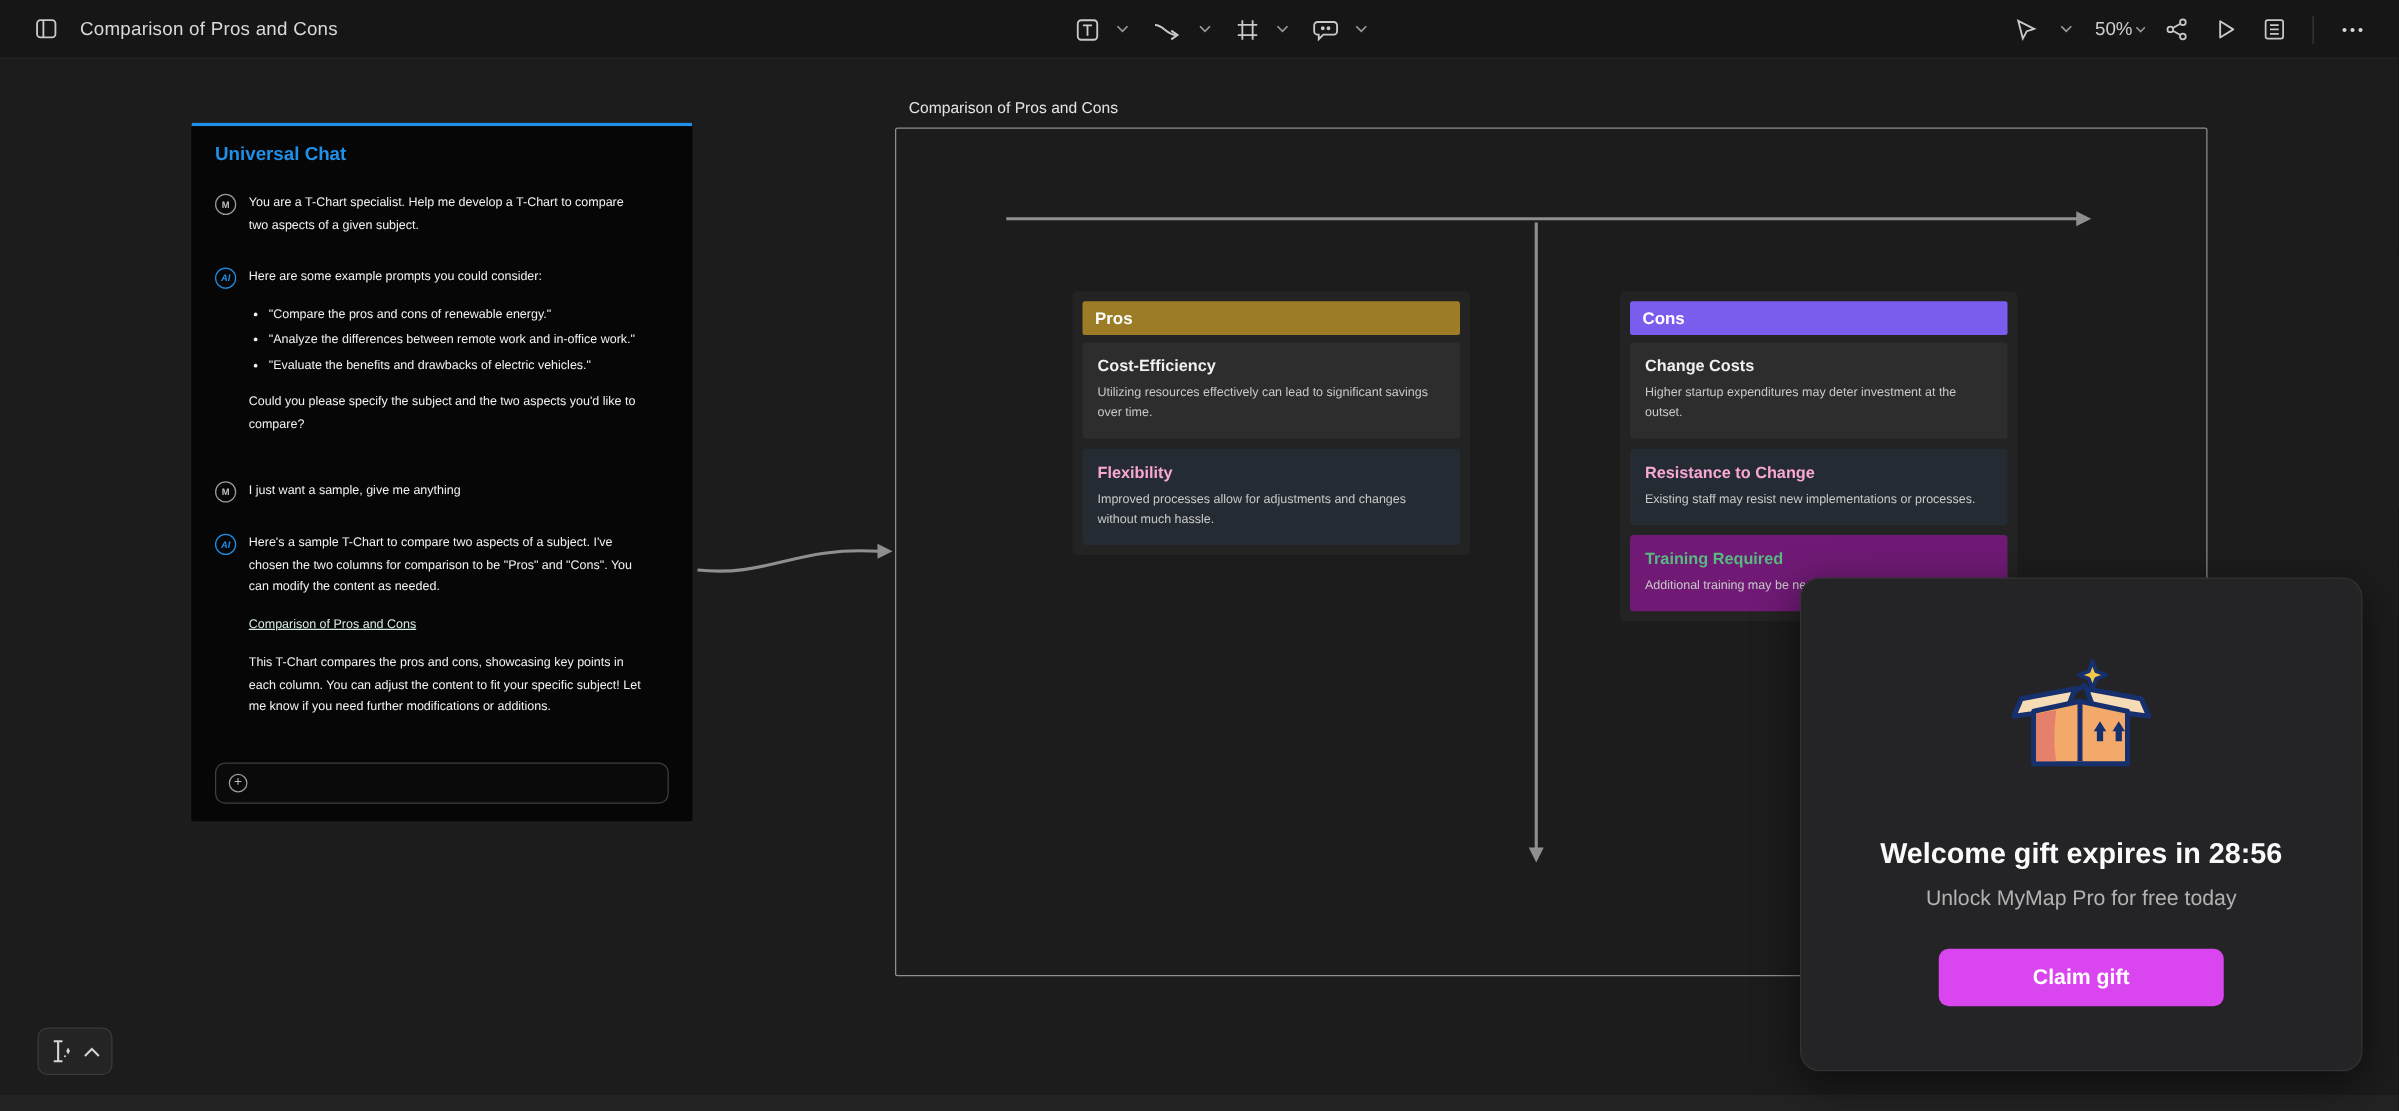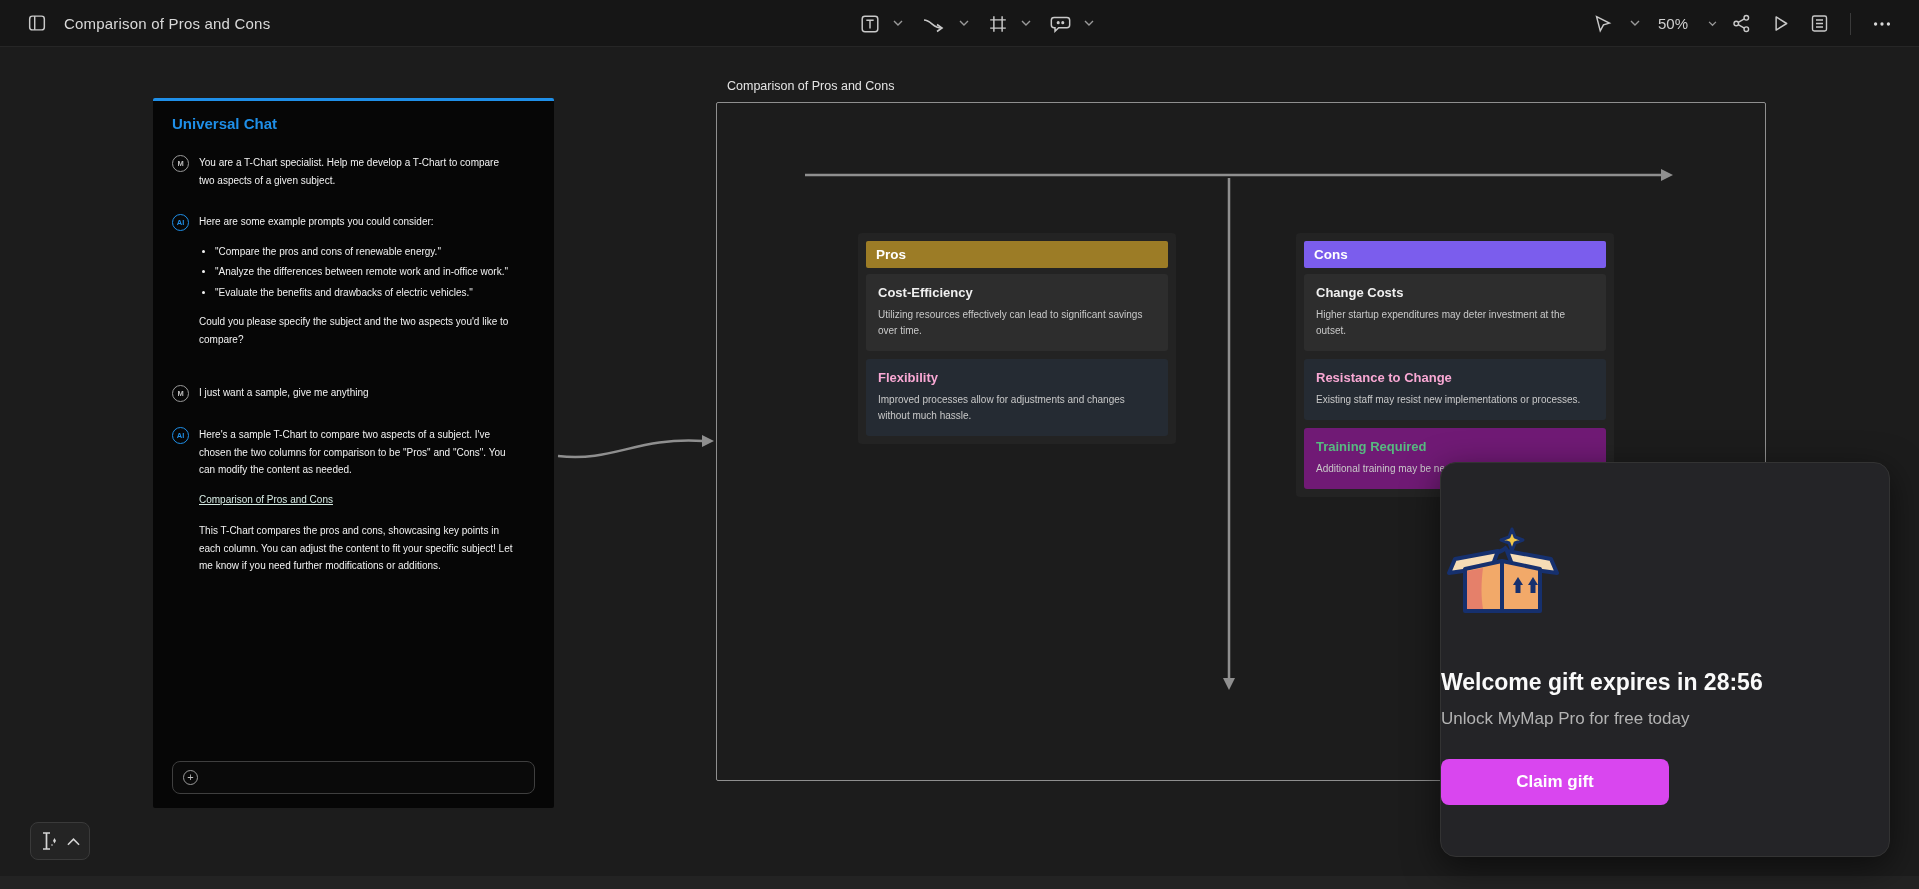--- a/index.html
+++ b/index.html
@@ -10,34 +10,34 @@
   
   .topbar { position:absolute; left:0; top:0; width:1919px; height:47px; background:#161616;
             border-bottom:1px solid #262626; display:flex; align-items:center; z-index:20; }
   .tb-left { display:flex; align-items:center; gap:12px; padding-left:22px; }
   .tb-title { font-size:15px; color:#d9d9d9; letter-spacing:.2px; }
   .tb-center { position:absolute; left:855px; top:0; height:47px; display:flex; align-items:center; gap:6px; }
   .tb-right { position:absolute; right:22px; top:0; height:47px; display:flex; align-items:center; gap:10px; }
   .icon-btn { display:flex; align-items:center; justify-content:center; background:none; border:none;
               padding:4px; cursor:pointer; border-radius:4px; }
   .chev { margin-left:2px; margin-right:8px; display:flex; align-items:center; }
-  .zoom-label { font-size:15px; color:#cfcfcf; display:flex; align-items:center; gap:20px; }
+  .zoom-label { font-size:15px; color:#cfcfcf; display:flex; align-items:center; gap:2px; }
   .tb-divider { width:1px; height:22px; background:#3a3a3a; margin:0 6px; }
   svg.ic { display:block; }
 
   
-  .chat { position:absolute; left:153px; top:98px; width:401px; height:710px; background:#060606;
+  .chat { position:absolute; left:153px; top:98px; width:401px; height:559px; background:#060606;
           border-top:3px solid #1f8fe8; border-radius:2px; z-index:6; }
   .chat-inner { padding:14px 19px 0 19px; }
   .chat-title { color:#1f8fe8; font-size:15px; font-weight:bold; margin-bottom:22px; }
   .msg { display:flex; gap:10px; margin-bottom:24px; }
   .avatar { flex:0 0 17px; width:17px; height:17px; border-radius:50%; border:1px solid #9a9a9a;
             color:#bdbdbd; font-size:7.5px; font-weight:bold; display:flex; align-items:center;
             justify-content:center; margin-top:1px; }
-  .avatar.ai { border-color:#1f8fe8; color:#1f8fe8; }
+  .avatar.ai { border-color:#1f8fe8; color:#1f8fe8;font-style:italic; }
   .msg-text { font-size:10px; line-height:1.75; color:#f2f2f2; width:318px; }
   .msg-text p { margin-bottom:12px; }
   .msg-text ul { margin:2px 0 12px 0; padding-left:16px; }
   .msg-text li { margin-bottom:3px; }
   .chat-link { color:#d7ece4; text-decoration:underline; display:inline-block; margin-bottom:14px; }
   .chat-input-wrap { position:absolute; left:19px; bottom:14px; width:363px; height:33px;
                      border:1px solid #3f3f3f; border-radius:8px; background:#0a0a0a;
                      display:flex; align-items:center; padding:0 10px; }
   .plus-circle { width:15px; height:15px; border:1px solid #9a9a9a; border-radius:50%; color:#bdbdbd;
                  font-size:11px; line-height:13px; text-align:center; }
@@ -64,21 +64,21 @@
   .tcard.tint-blue { background:#252b33; }
   .tcard.tint-green { background:#701a75; }
   .tcard-title { font-size:13px; font-weight:bold; color:#f0f0f0; margin-bottom:7px; }
   .tcard-title.blue { color:#f9a8d4; }
   .tcard-title.green { color:#57ba80; }
   .tcard-desc { font-size:10px; color:#c9c9c9; line-height:1.6; }
 
   
   .popup { position:absolute; left:1440px; top:462px; width:450px; height:395px; background:#242427;
            border:1px solid #333; border-radius:16px; z-index:50; box-shadow:0 10px 35px rgba(0,0,0,.55);
-           display:flex; flex-direction:column; align-items:flex-start; }
+           display:flex; flex-direction:column; align-items:center; }
   .gift { margin-top:64px; }
   .popup-title { margin-top:52px; font-size:23px; font-weight:bold; color:#fafafa; }
   .popup-sub { margin-top:13px; font-size:17px; color:#b3b3b3; }
   .claim-btn { margin-top:30px; width:228px; height:46px; background:#d946ef; border:none; border-radius:8px;
                color:#fff; font-size:17px; font-weight:bold; cursor:pointer; font-family:"Liberation Sans",sans-serif; }
 
   
   .ai-widget { position:absolute; left:30px; top:822px; width:60px; height:38px; background:#242424;
                border:1px solid #3a3a3a; border-radius:8px; display:flex; align-items:center;
                justify-content:center; gap:7px; z-index:10; cursor:pointer; }

